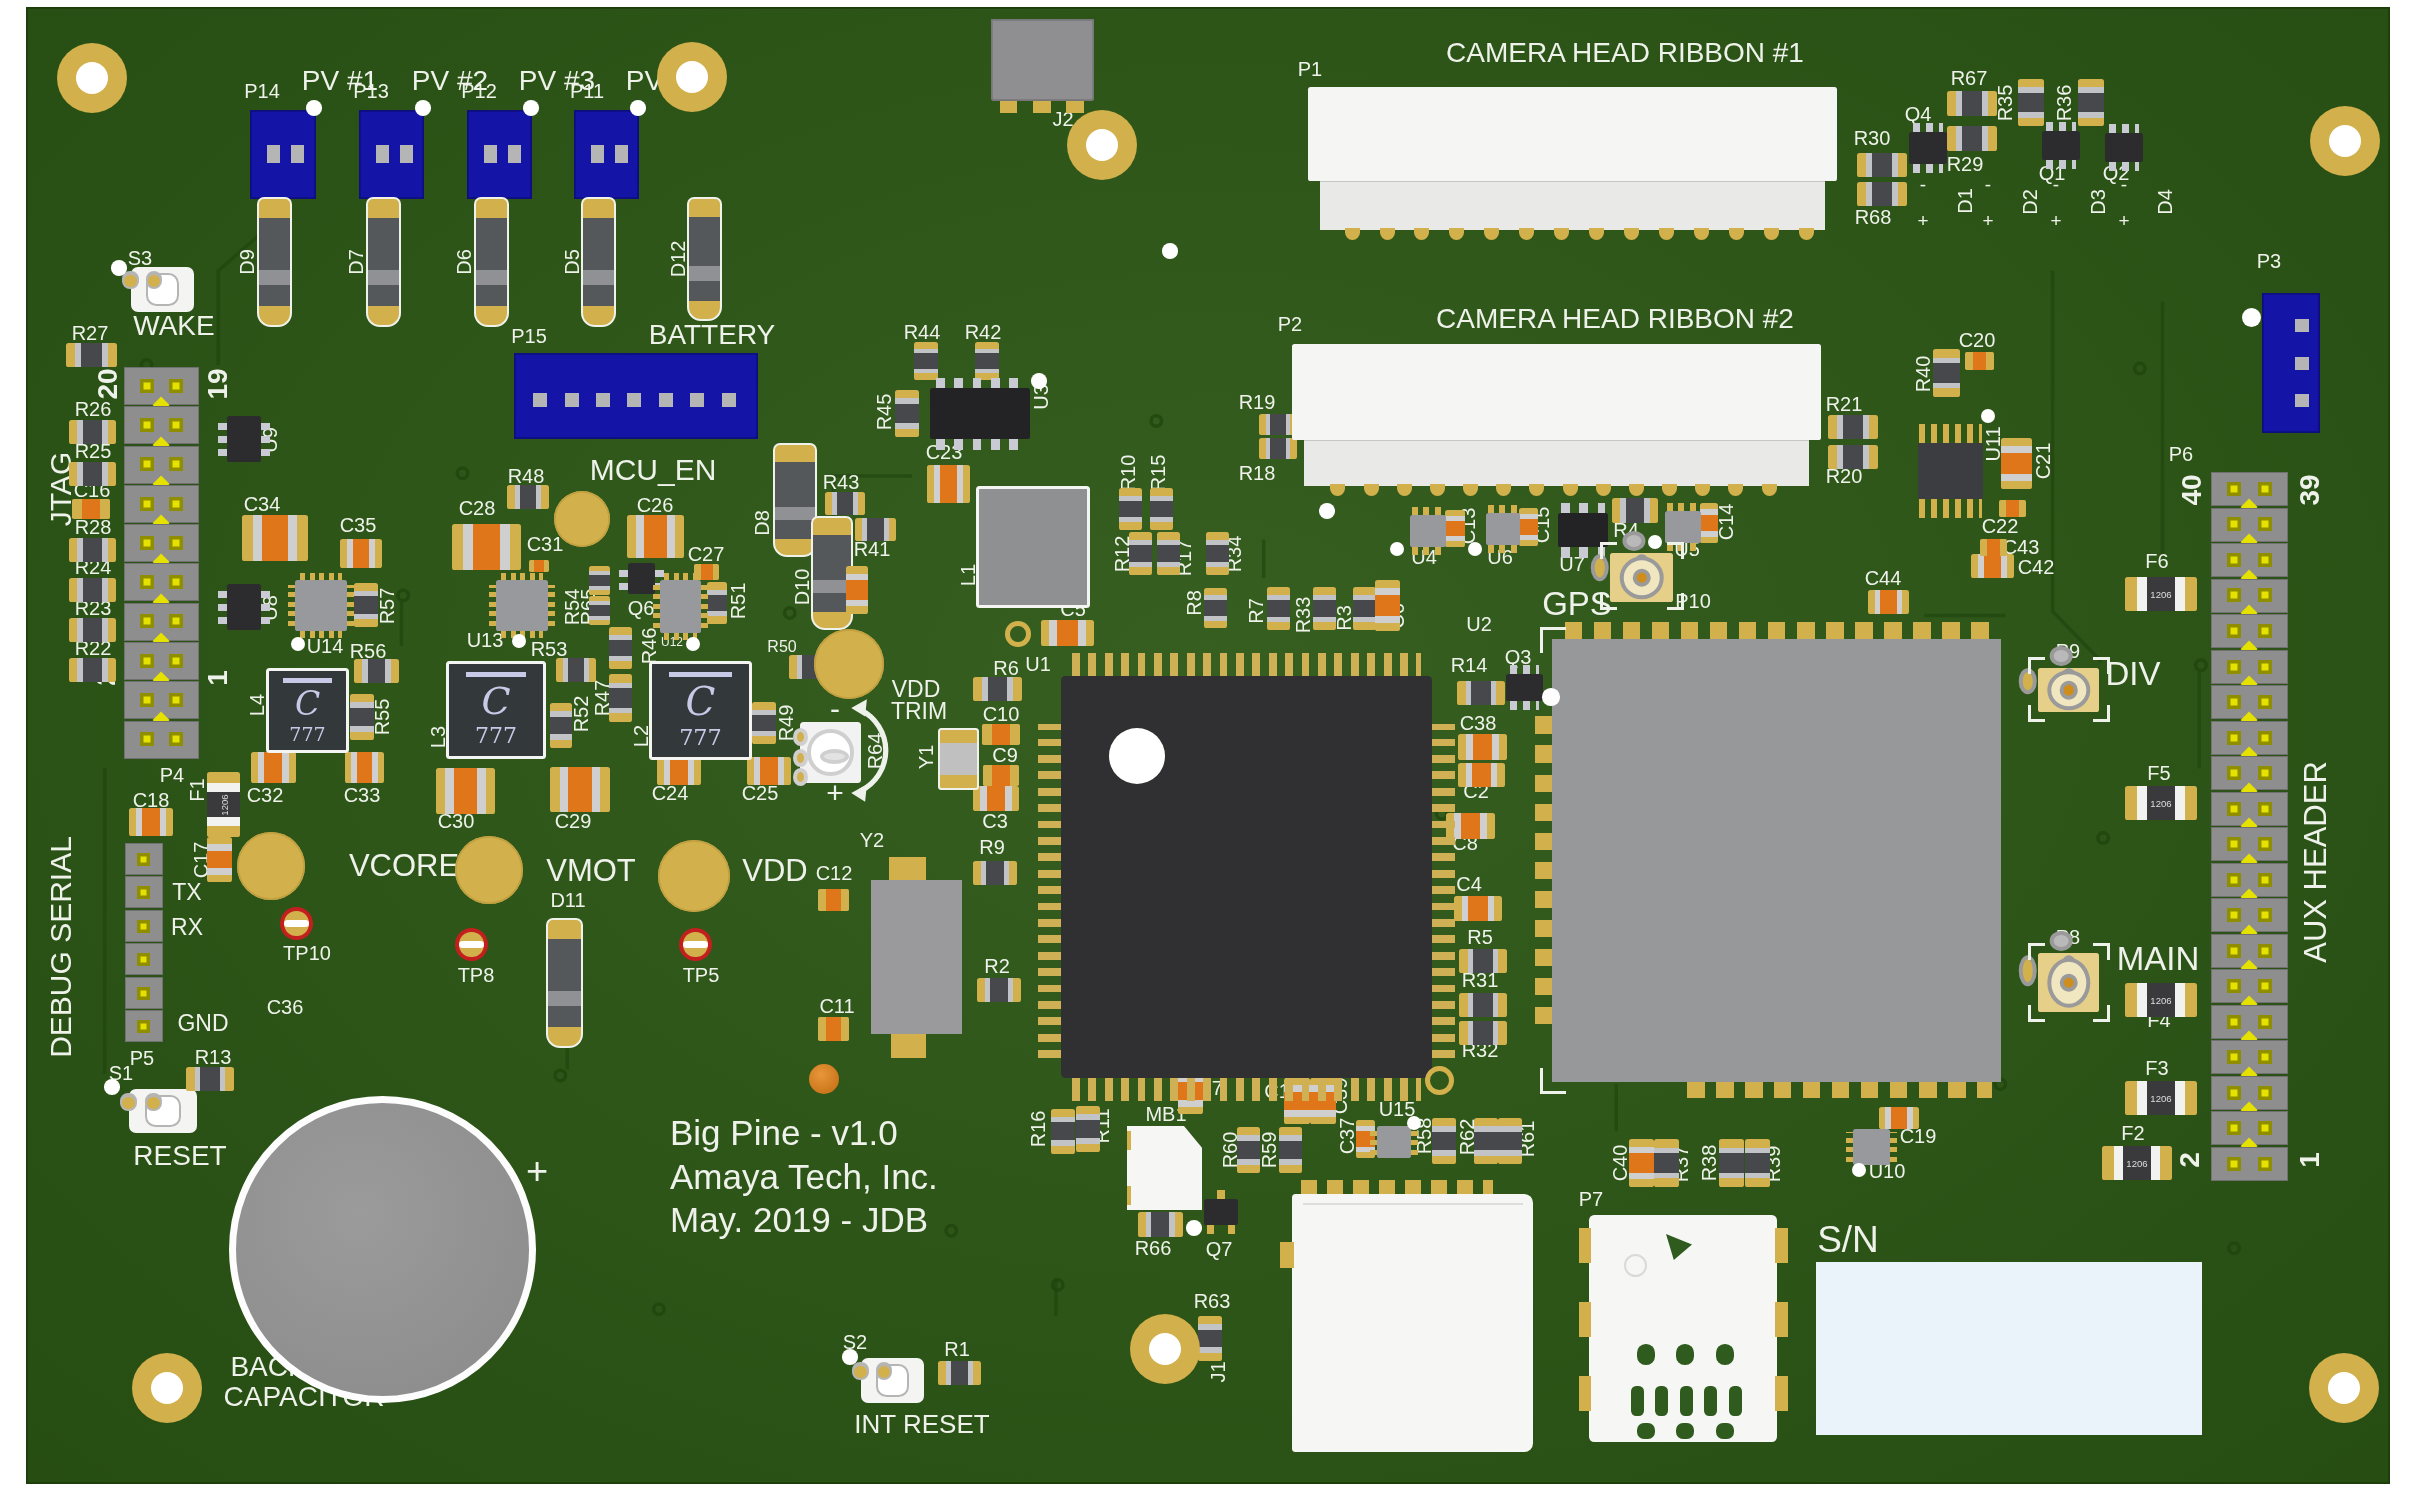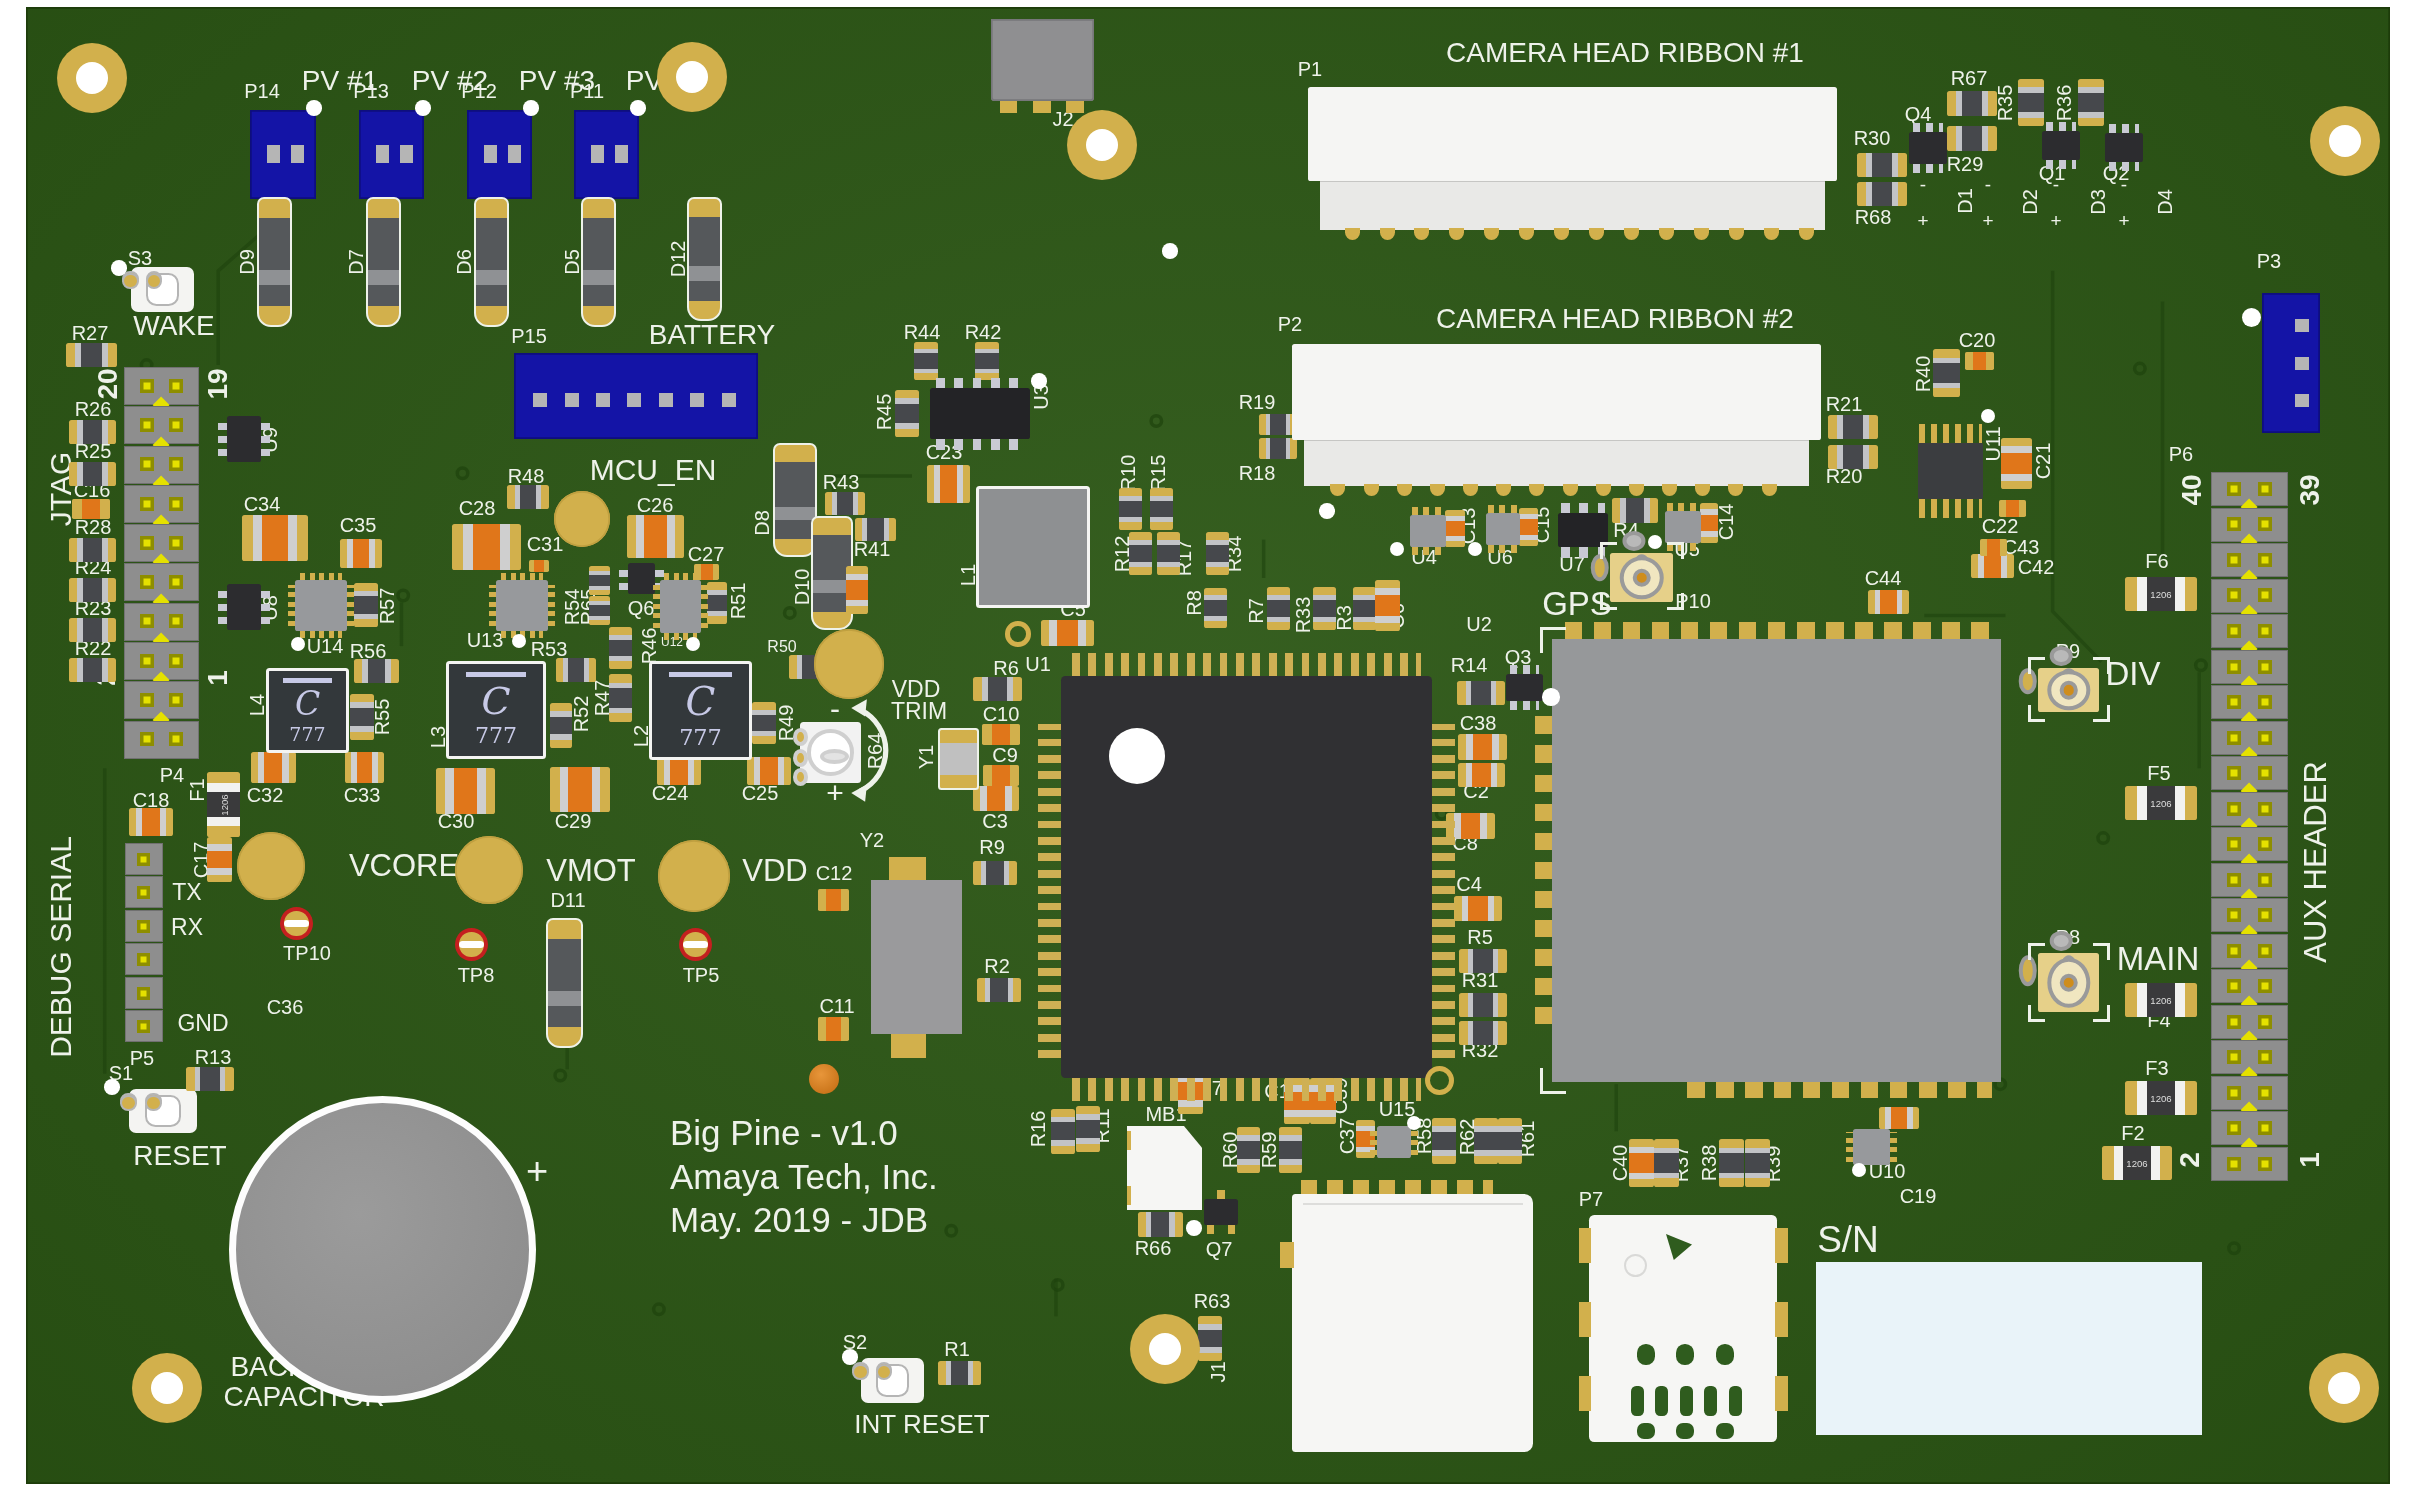--- a/index.html
+++ b/index.html
@@ -319,21 +319,21 @@
     <div class="t" style="position: absolute; left: 1219px; top: 1249px; font-size: 20px;">Q7</div>
     <div class="t" style="position: absolute; left: 1212px; top: 1301px; font-size: 20px;">R63</div>
     <div class="t v" style="position: absolute; left: 1218px; top: 1372px; font-size: 20px;">J1</div>
     <div class="t" style="position: absolute; left: 855px; top: 1342px; font-size: 20px;">S2</div>
     <div class="t" style="position: absolute; left: 957px; top: 1349px; font-size: 20px;">R1</div>
     <div class="t v" style="position: absolute; left: 1620px; top: 1163px; font-size: 20px;">C40</div>
     <div class="t v" style="position: absolute; left: 1681px; top: 1164px; font-size: 20px;">R37</div>
     <div class="t v" style="position: absolute; left: 1709px; top: 1163px; font-size: 20px;">R38</div>
     <div class="t v" style="position: absolute; left: 1773px; top: 1164px; font-size: 20px;">R39</div>
     <div class="t" style="position: absolute; left: 1591px; top: 1199px; font-size: 20px;">P7</div>
-    <div class="t" style="position: absolute; left: 1918px; top: 1180px; font-size: 20px; margin-top: 16px;">C19</div>
+    <div class="t" style="position: absolute; left: 1918px; top: 1120px; font-size: 20px; margin-top: 16px;">C19</div>
     <div class="t" style="position: absolute; left: 1887px; top: 1171px; font-size: 20px;">U10</div>
     <div class="bluec cmp" style="position: absolute; left: 250px; top: 110px; width: 66px; height: 89px;">
       <i style="position: absolute; left: 16.6px; top: 35px; width: 13px; height: 17.5px; background: rgb(181, 181, 181);"></i>
       <i style="position: absolute; left: 41px; top: 35px; width: 13px; height: 17.5px; background: rgb(181, 181, 181);"></i>
     </div>
     <div class="bluec cmp" style="position: absolute; left: 359px; top: 110px; width: 65px; height: 89px;">
       <i style="position: absolute; left: 16.6px; top: 35px; width: 13px; height: 17.5px; background: rgb(181, 181, 181);"></i>
       <i style="position: absolute; left: 41px; top: 35px; width: 13px; height: 17.5px; background: rgb(181, 181, 181);"></i>
     </div>
     <div class="bluec cmp" style="position: absolute; left: 467px; top: 110px; width: 65px; height: 89px;">

